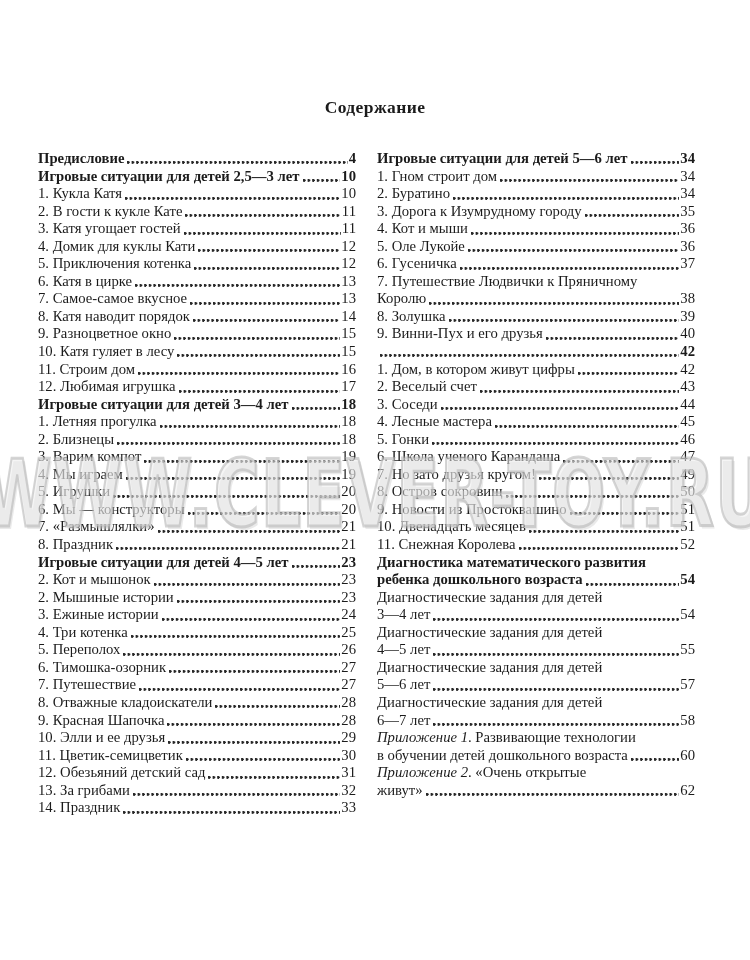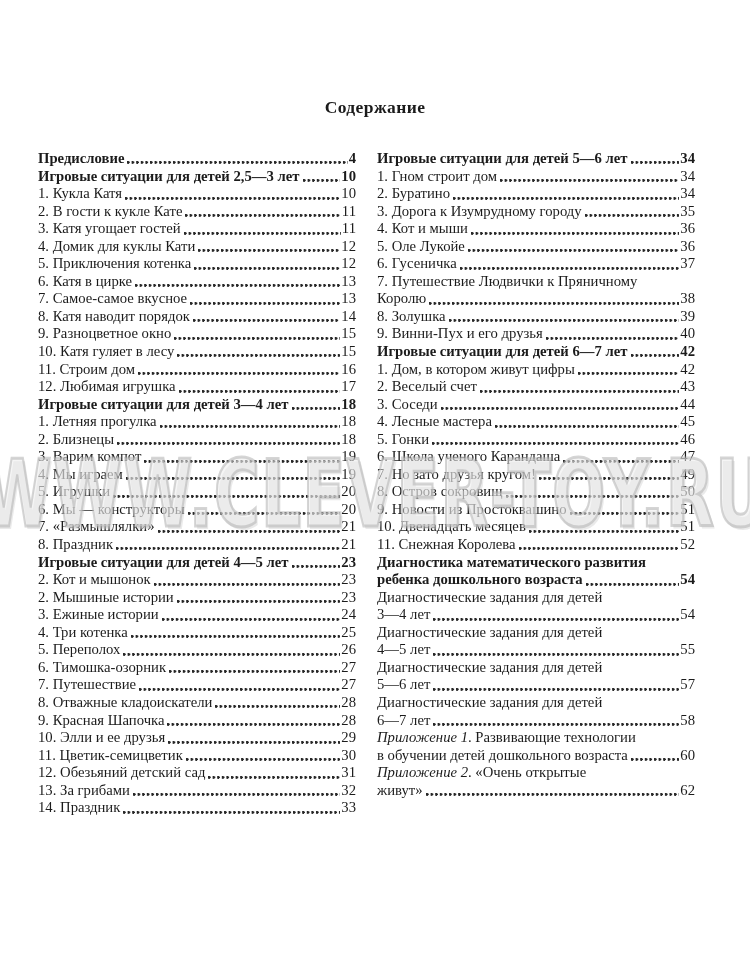--- a/index.html
+++ b/index.html
@@ -318,21 +318,20 @@
           <span class="t">8. Золушка</span>
           <span class="leader"></span>
           <span class="pg">39</span>
         </div>
         <div class="toc-line">
           <span class="t">9. Винни-Пух и его друзья</span>
           <span class="leader"></span>
           <span class="pg">40</span>
         </div>
         <div class="toc-line b">
-          <span class="t">Игровые ситуации для детей 6—7 лет</span>
           <span class="leader"></span>
           <span class="pg">42</span>
         </div>
         <div class="toc-line">
           <span class="t">1. Дом, в котором живут цифры</span>
           <span class="leader"></span>
           <span class="pg">42</span>
         </div>
         <div class="toc-line">
           <span class="t">2. Веселый счет</span>

